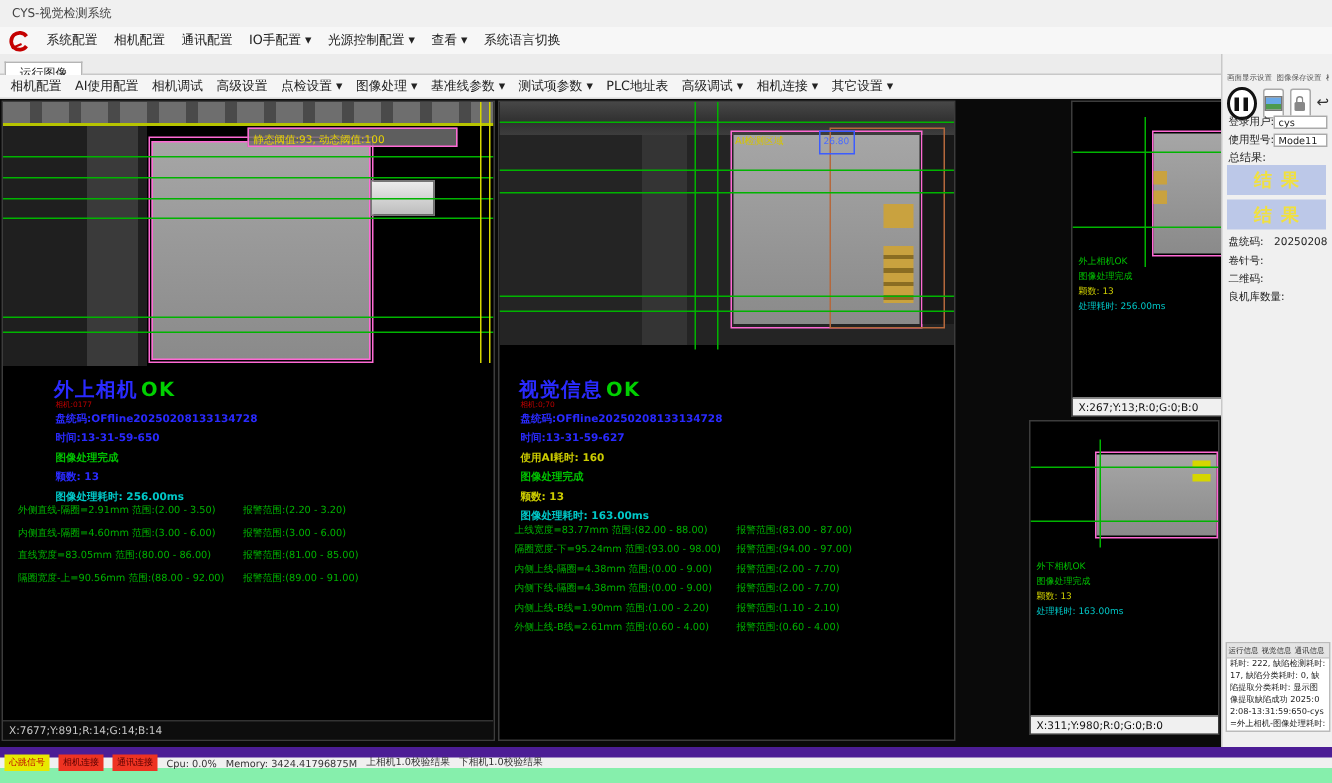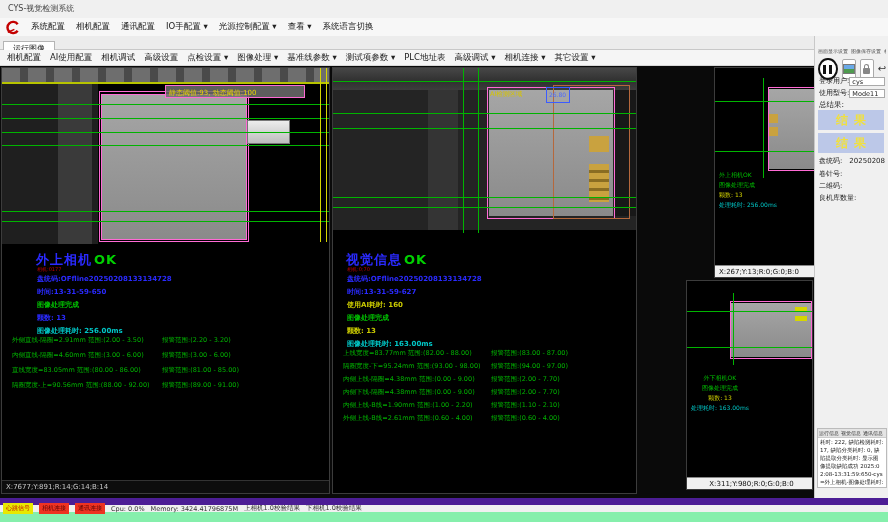--- a/index.html
+++ b/index.html
@@ -202,21 +202,21 @@
       <div class="vl" style="left:48px;top:10px;height:100px;"></div>
       <div style="position:absolute;left:4px;top:102px;">
         <div class="sline c-green">外上相机OK</div>
         <div class="sline c-green">图像处理完成</div>
         <div class="sline c-yellow">颗数: 13</div>
         <div class="sline c-cyan">处理耗时: 256.00ms</div>
       </div>
       <div class="coordbar light" style="top:197px;">X:267;Y:13;R:0;G:0;B:0</div>
     </div>
 
-    <div class="view" style="left:686px;top:214px;width:127px;height:210px;text-align:center;">
+    <div class="view" style="left:686px;top:214px;width:127px;height:210px;">
       <div class="block" style="left:44px;top:22px;width:80px;height:54px;"></div>
       <div class="pink" style="left:43px;top:20px;width:82px;height:58px;"></div>
       <div style="position:absolute;left:108px;top:26px;width:12px;height:5px;background:#d6d600;"></div>
       <div style="position:absolute;left:108px;top:35px;width:12px;height:5px;background:#d6d600;"></div>
       <div class="hl" style="top:30px;"></div>
       <div class="hl" style="top:66px;"></div>
       <div class="vl" style="left:46px;top:12px;height:72px;"></div>
       <div style="position:absolute;left:4px;top:92px;">
         <div class="sline c-green">外下相机OK</div>
         <div class="sline c-green">图像处理完成</div>

